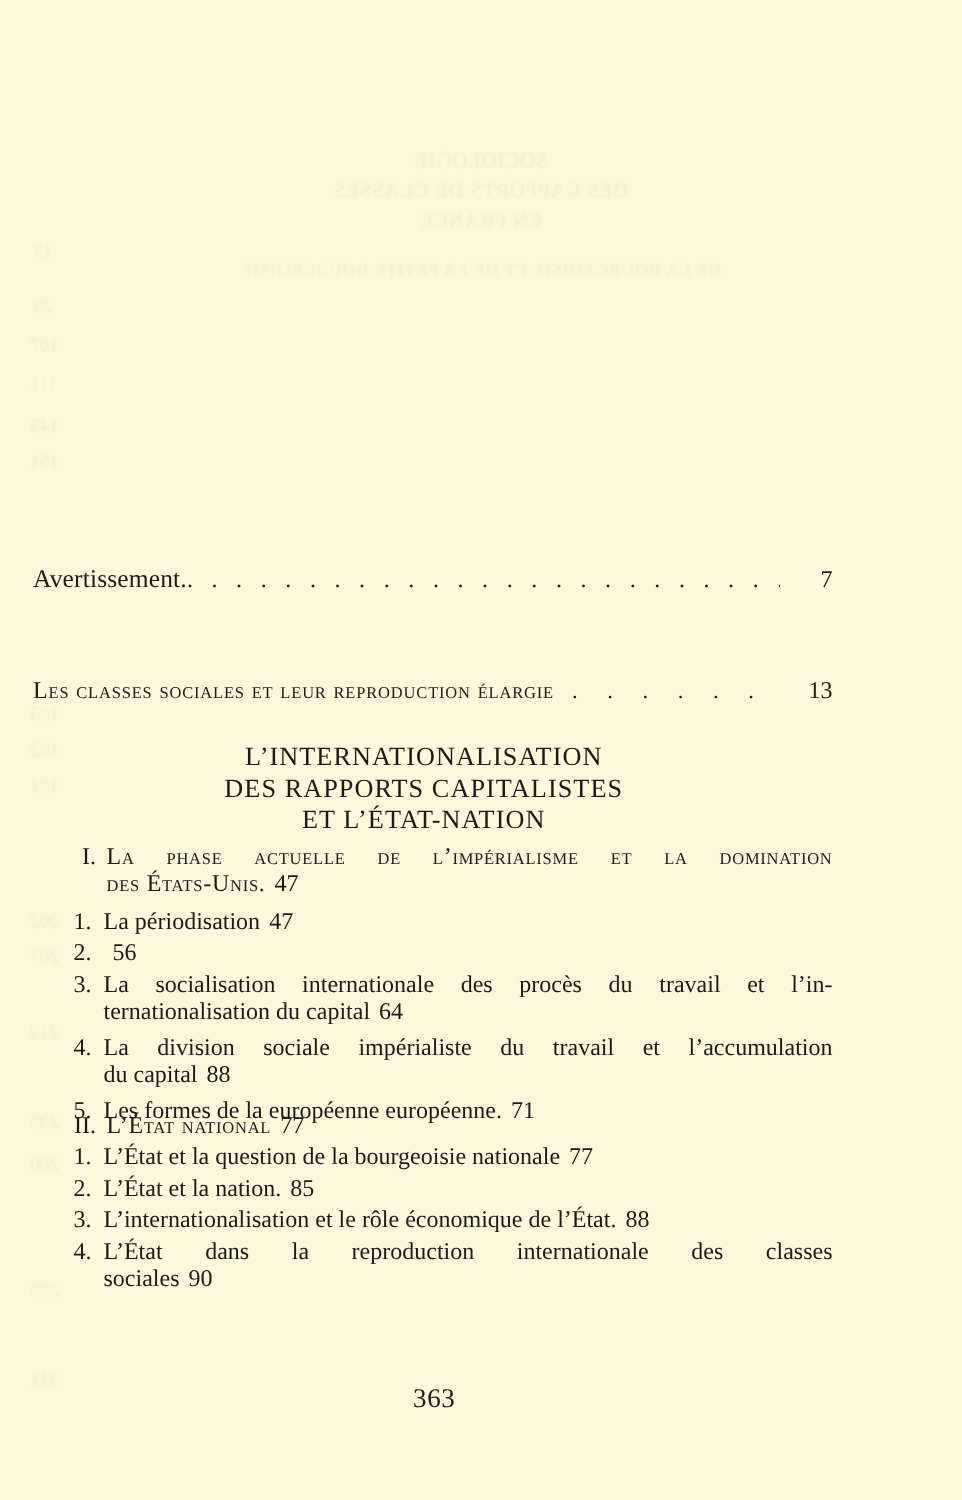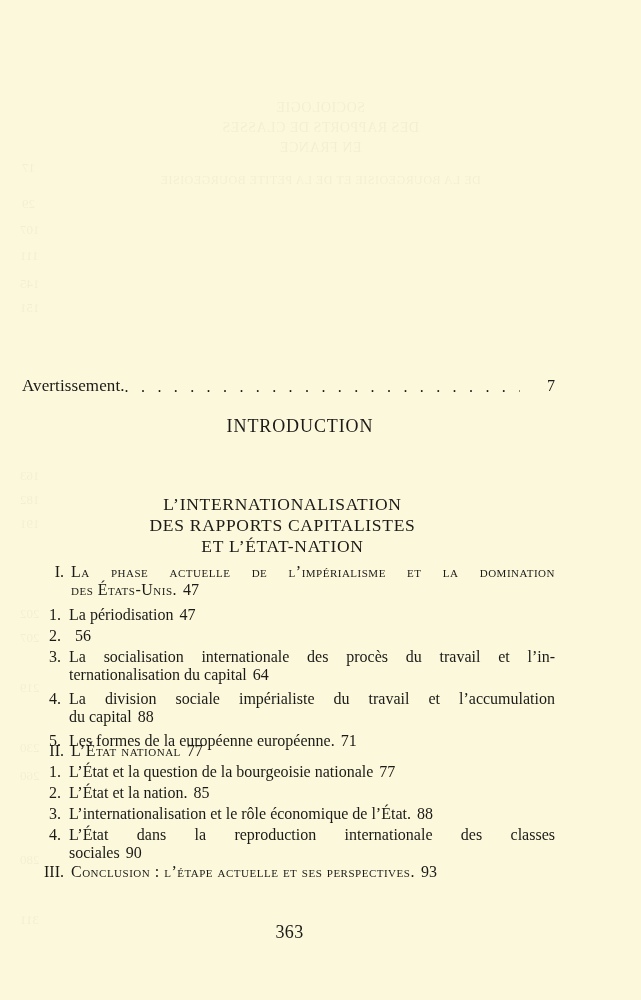--- a/index.html
+++ b/index.html
@@ -224,22 +224,26 @@
 </div>
 
 <div class="page">
 
   <div class="toc-block row" id="avertissement-row">
     <span class="lbl">Avertissement.</span>
     <span class="leader"></span>
     <span class="pg">7</span>
   </div>
 
-  <div id="introduction-heading">INTRODUCTION</div>
-
+
+  <div class="toc-block row" id="intro-entry-row">
+    <span class="lbl">Les classes sociales et leur reproduction élargie</span>
+    <span class="leader"></span>
+    <span class="pg">13</span>
+  </div>
 
   <div id="part-title">
     <div>L’INTERNATIONALISATION</div>
     <div>DES RAPPORTS CAPITALISTES</div>
     <div>ET L’ÉTAT-NATION</div>
   </div>
 
   <div class="chapter" style="top:531px;">
     <span class="cnum">I.</span>
     <div class="cbody">
@@ -357,26 +361,16 @@
     <div class="sbody">
       <div class="sfirst">L’État dans la reproduction internationale des classes</div>
       <div class="srow">
         <span class="lbl">sociales</span>
         <span class="leader"></span>
         <span class="pg">90</span>
       </div>
     </div>
   </div>
 
-  <div class="chapter" style="top:831px;">
-    <span class="cnum">III.</span>
-    <div class="cbody">
-      <div class="crow">
-        <span class="lbl">Conclusion : l’étape actuelle et ses perspectives.</span>
-        <span class="leader"></span>
-        <span class="pg">93</span>
-      </div>
-    </div>
-  </div>
 
   <div id="folio">363</div>
 
 </div>
 
 </body></html>

